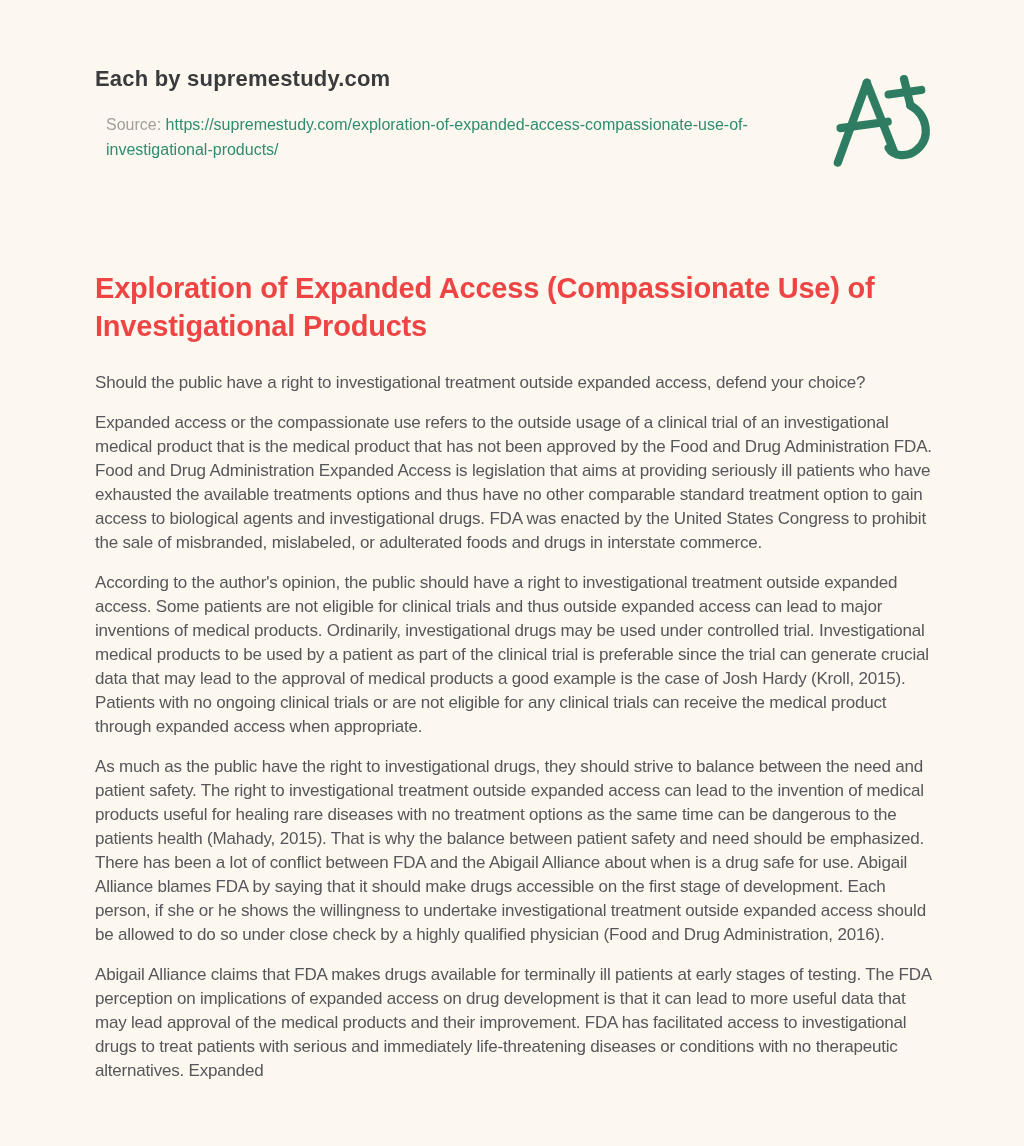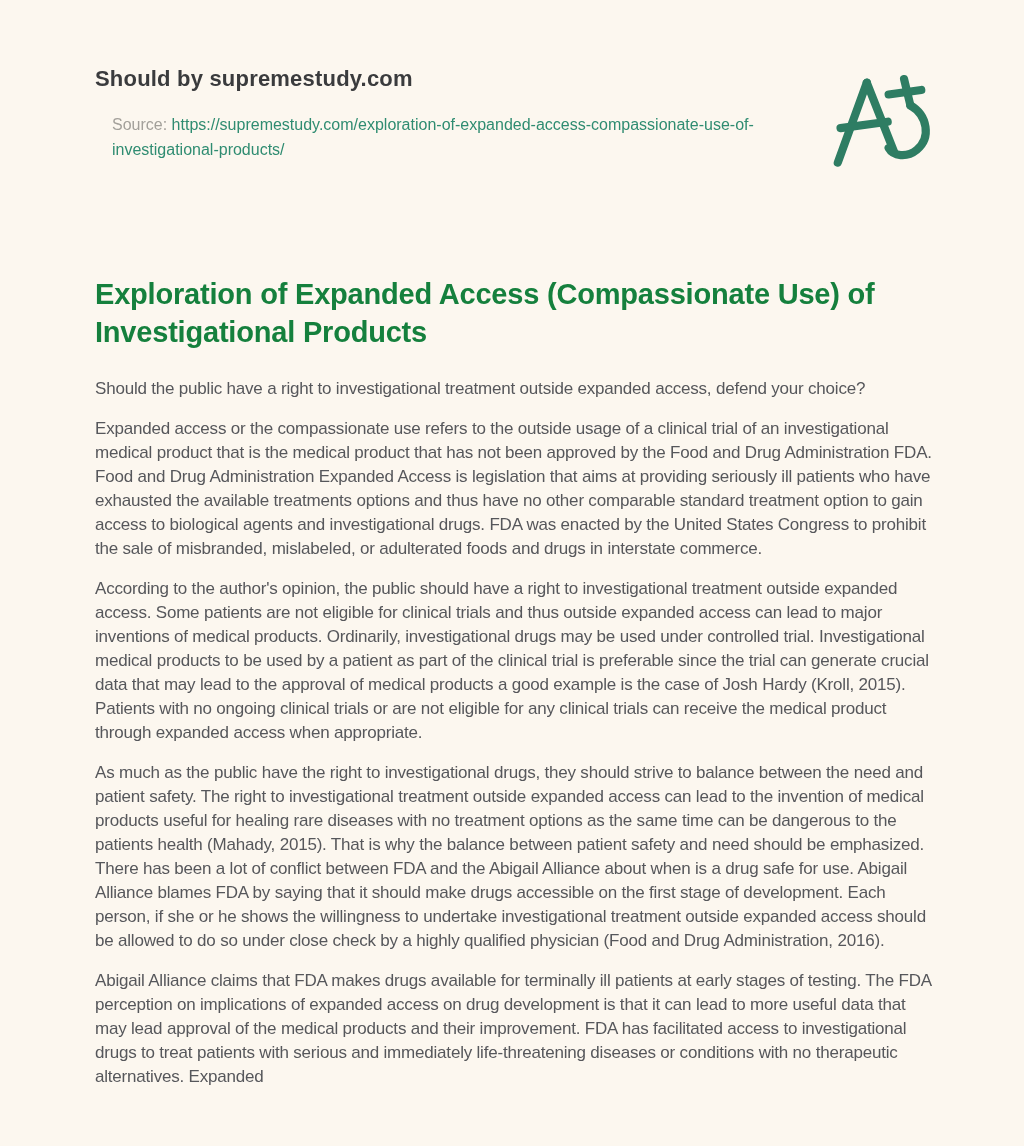--- a/index.html
+++ b/index.html
@@ -24,21 +24,21 @@
     align-items: flex-start;
   }
   .site-title {
     margin: 6px 0 20px 0;
     font-size: 22px;
     font-weight: 700;
     color: #3a3b3d;
     letter-spacing: 0.2px;
   }
   .source-line {
-    margin: 17px;
+    margin: 11px;
     max-width: 668px;
     font-size: 16px;
     line-height: 25px;
     color: #a3a09a;
   }
   .source-link {
     color: #2f8c71;
     text-decoration: none;
     cursor: pointer;
   }
@@ -47,40 +47,40 @@
     margin-top: 8px;
     margin-right: 2px;
   }
   .logo svg { display: block; }
   .essay-title {
     margin: 96px 0 26px 0;
     max-width: 862px;
     font-size: 29px;
     line-height: 38px;
     font-weight: 700;
-    color: #15803d;
+    color: #ef4444;
     letter-spacing: -0.2px;
   }
   .para {
     margin: 0 0 16px 0;
     max-width: 842px;
     font-size: 17px;
     line-height: 24px;
     color: #56575b;
     letter-spacing: -0.2px;
   }
 </style>
 </head>
 <body>
 
 <div class="page">
 
   <header class="doc-header">
     <div class="header-text">
-      <h1 class="site-title">Should by supremestudy.com</h1>
+      <h1 class="site-title">Each by supremestudy.com</h1>
       <p class="source-line"><span>Source: </span><a class="source-link" href="#">https://supremestudy.com/exploration-of-expanded-access-compassionate-use-of-investigational-products/</a></p>
     </div>
 
     <div class="logo">
       <svg width="118" height="102" viewBox="0 0 130 112" fill="none" stroke="#2e7d63" stroke-width="9" stroke-linecap="round" stroke-linejoin="round">
 
         <path d="M 24 104 L 56 16"></path>
 
         <path d="M 56 16 L 86 92"></path>
 

